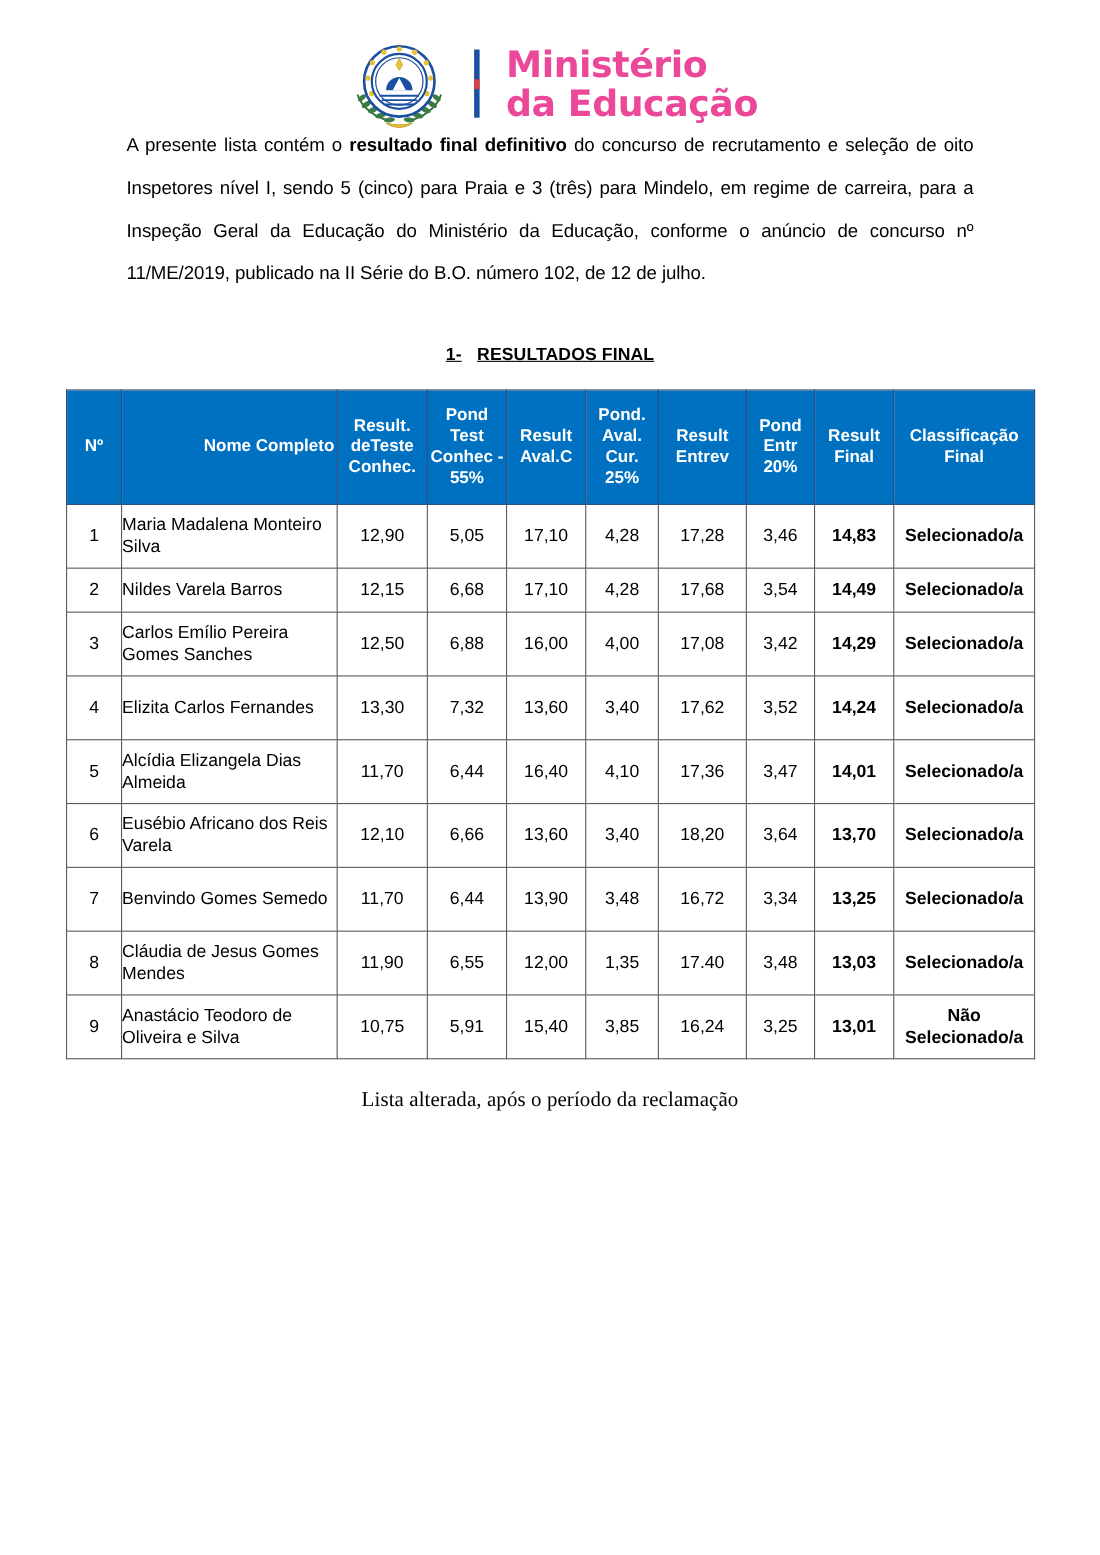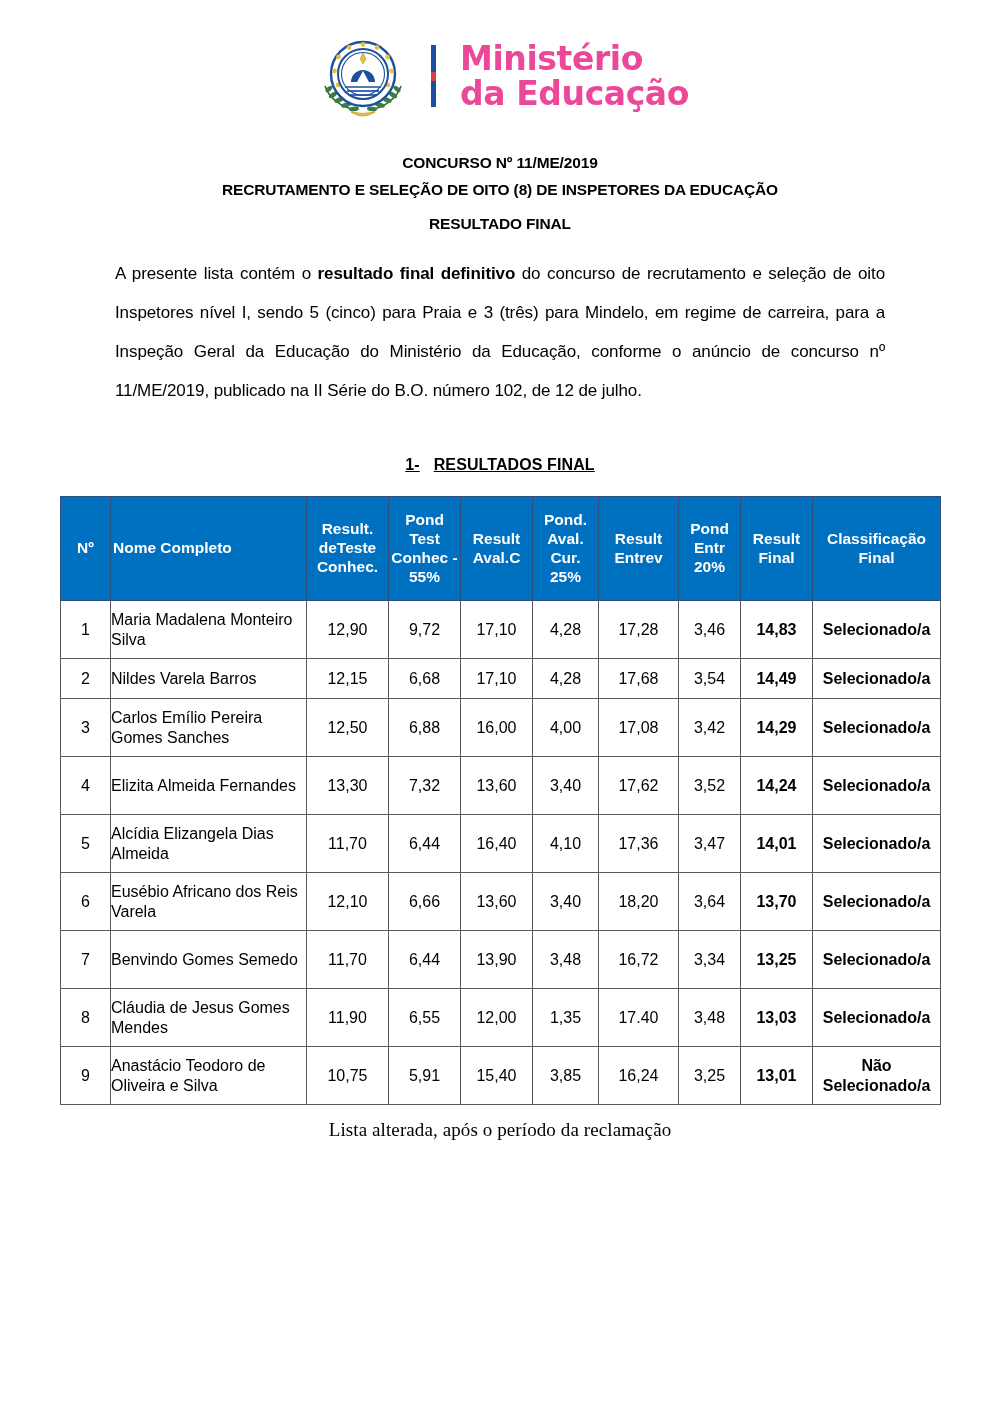--- a/index.html
+++ b/index.html
@@ -130,21 +130,21 @@
     color: #ffffff;
     font-weight: bold;
     font-size: 15.5px;
     line-height: 1.22;
     text-align: center;
     padding: 7px 2px;
     height: 104px;
     box-sizing: border-box;
     border-color: #2f4f7a;
   }
-  table.results thead th.h-name { text-align: left; }
+  table.results thead th.h-name { text-align: right; }
 
   table.results tbody td {
     height: 40px;
     box-sizing: border-box;
   }
   table.results tbody tr.tall td { height: 58px; }
 
   td.c-num {
     text-align: center;
     vertical-align: bottom;
@@ -187,21 +187,21 @@
   col.w-ptc    { width: 72px; }
   col.w-rac    { width: 72px; }
   col.w-pac    { width: 66px; }
   col.w-re     { width: 80px; }
   col.w-pe     { width: 62px; }
   col.w-rf     { width: 72px; }
   col.w-cf     { width: 128px; }
 
   
   .footer-note {
-    margin-top: 14px;
+    margin-top: 26px;
     text-align: center;
     font-family: "Liberation Serif", serif;
     font-size: 19px;
     letter-spacing: 0.1px;
   }
 </style>
 </head>
 <body>
 
 <div class="page">
@@ -258,26 +258,20 @@
         <path d="M52 19 L49 25 L52 30 L55 25 Z" fill="#e8c23a" stroke="#c39b18" stroke-width="0.6"></path>
       </svg>
     </div>
     <div class="brand-divider"></div>
     <div class="brand-text">
       <div>Ministério</div>
       <div>da Educação</div>
     </div>
   </div>
 
-  <div class="title-block">
-    <div>CONCURSO Nº 11/ME/2019</div>
-    <div>RECRUTAMENTO E SELEÇÃO DE OITO (8) DE INSPETORES DA EDUCAÇÃO</div>
-    <div class="spacer-line"></div>
-    <div>RESULTADO FINAL</div>
-  </div>
 
   <div class="body-wrap">
     <p class="para"><span>A presente lista contém o </span><b>resultado final definitivo</b><span> do concurso de recrutamento e seleção de oito Inspetores nível I, sendo 5 (cinco) para Praia e 3 (três) para Mindelo, em regime de carreira, para a Inspeção Geral da Educação do Ministério da Educação, conforme o anúncio de concurso nº 11/ME/2019, publicado na II Série do B.O. número 102, de 12 de julho.</span></p>
   </div>
 
   <div class="section-heading">
     <span class="num">1-</span><span class="sep"></span><span class="label">RESULTADOS FINAL</span>
   </div>
 
   <div class="table-wrap">
@@ -306,21 +300,21 @@
           <th>Pond Entr 20%</th>
           <th>Result Final</th>
           <th>Classificação Final</th>
         </tr>
       </thead>
       <tbody>
           <tr class="tall">
             <td class="c-num">1</td>
             <td class="c-name">Maria Madalena Monteiro Silva</td>
             <td class="c-val">12,90</td>
-            <td class="c-val">9,72</td>
+            <td class="c-val">5,05</td>
             <td class="c-val">17,10</td>
             <td class="c-val">4,28</td>
             <td class="c-val">17,28</td>
             <td class="c-val">3,46</td>
             <td class="c-final">14,83</td>
             <td class="c-class">Selecionado/a</td>
           </tr>
           <tr class="single">
             <td class="c-num">2</td>
             <td class="c-name">Nildes Varela Barros</td>
@@ -340,21 +334,21 @@
             <td class="c-val">6,88</td>
             <td class="c-val">16,00</td>
             <td class="c-val">4,00</td>
             <td class="c-val">17,08</td>
             <td class="c-val">3,42</td>
             <td class="c-final">14,29</td>
             <td class="c-class">Selecionado/a</td>
           </tr>
           <tr class="tall">
             <td class="c-num">4</td>
-            <td class="c-name">Elizita Almeida Fernandes</td>
+            <td class="c-name">Elizita Carlos Fernandes</td>
             <td class="c-val">13,30</td>
             <td class="c-val">7,32</td>
             <td class="c-val">13,60</td>
             <td class="c-val">3,40</td>
             <td class="c-val">17,62</td>
             <td class="c-val">3,52</td>
             <td class="c-final">14,24</td>
             <td class="c-class">Selecionado/a</td>
           </tr>
           <tr class="tall">

